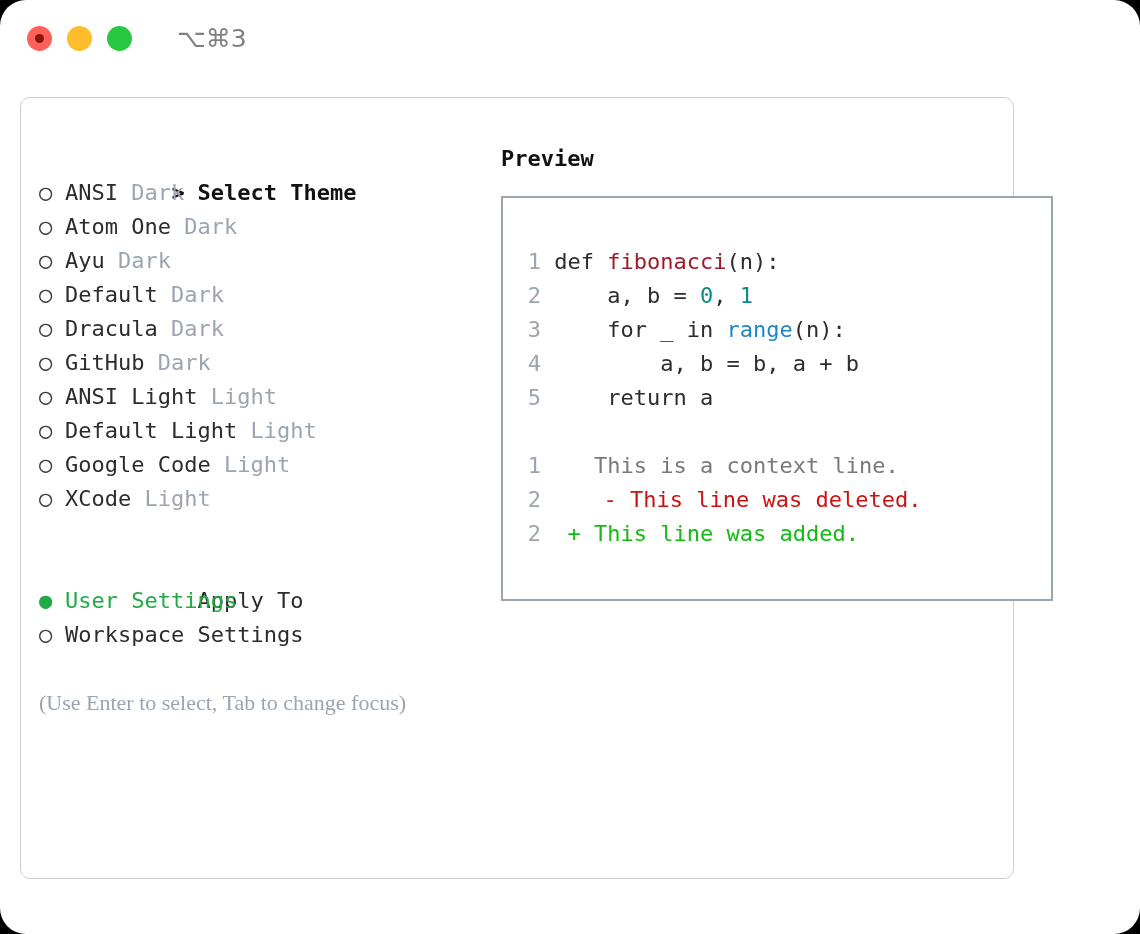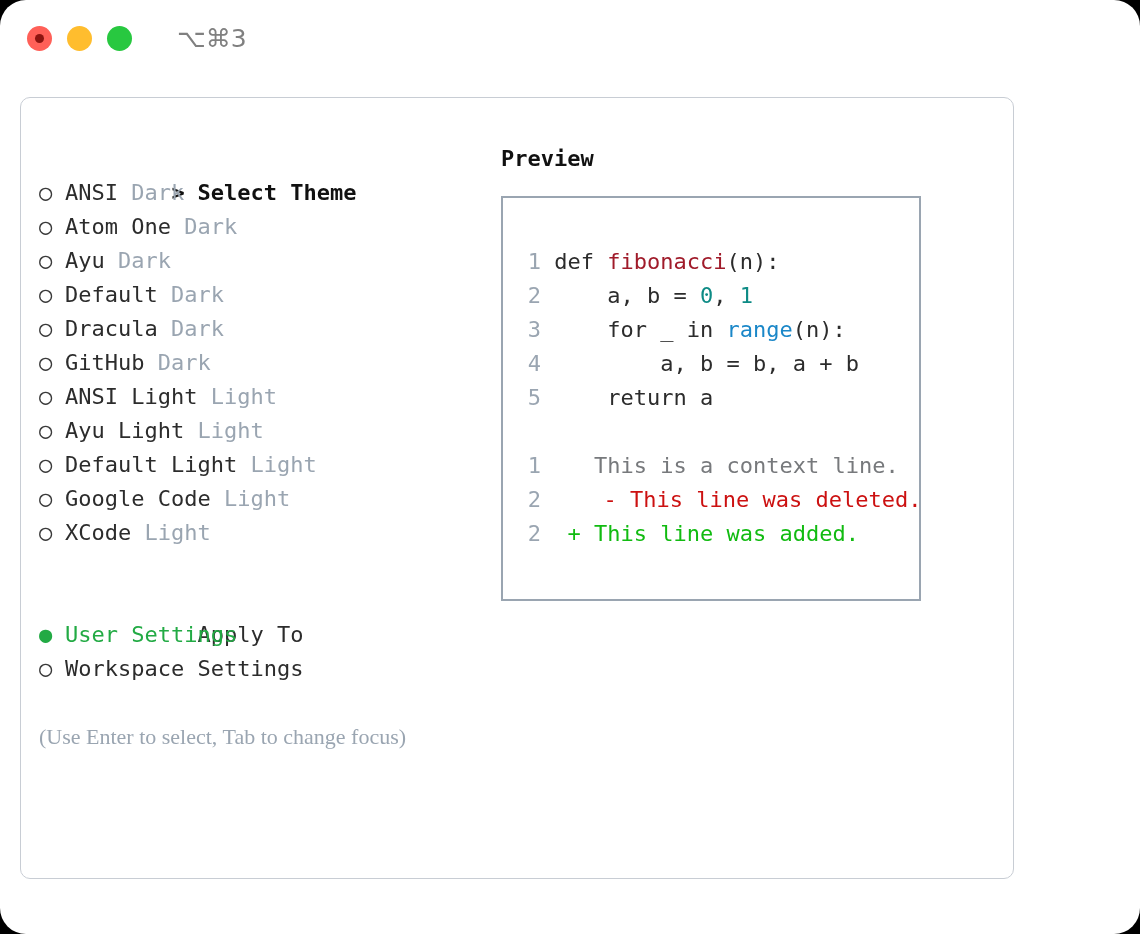--- a/index.html
+++ b/index.html
@@ -150,21 +150,21 @@
   }
   .preview-title {
     font-size: 22px;
     font-weight: bold;
     color: #111111;
     line-height: 34px;
     white-space: pre;
   }
   .preview-box {
     margin-top: 20px;
-    width: 420px;
+    width: 552px;
     height: 405px;
     border: 2px solid #9aa5b1;
     box-sizing: border-box;
     background: #ffffff;
     position: relative;
   }
   .code-area {
     position: absolute;
     left: 12px;
     top: 47px;
@@ -218,21 +218,20 @@
         </div>
 
         <div id="theme-items">
             <div class="row"><span class="marker dot-hollow">○ </span><span class="theme-name">ANSI</span><span class="variant"> Dark</span></div>
             <div class="row"><span class="marker dot-hollow">○ </span><span class="theme-name">Atom One</span><span class="variant"> Dark</span></div>
             <div class="row"><span class="marker dot-hollow">○ </span><span class="theme-name">Ayu</span><span class="variant"> Dark</span></div>
             <div class="row"><span class="marker dot-hollow">○ </span><span class="theme-name">Default</span><span class="variant"> Dark</span></div>
             <div class="row"><span class="marker dot-hollow">○ </span><span class="theme-name">Dracula</span><span class="variant"> Dark</span></div>
             <div class="row"><span class="marker dot-hollow">○ </span><span class="theme-name">GitHub</span><span class="variant"> Dark</span></div>
             <div class="row"><span class="marker dot-hollow">○ </span><span class="theme-name">ANSI Light</span><span class="variant"> Light</span></div>
-            <div class="row"><span class="marker dot-hollow">○ </span><span class="theme-name">Ayu Light</span><span class="variant"> Light</span></div>
             <div class="row"><span class="marker dot-hollow">○ </span><span class="theme-name">Default Light</span><span class="variant"> Light</span></div>
             <div class="row"><span class="marker dot-hollow">○ </span><span class="theme-name">Google Code</span><span class="variant"> Light</span></div>
             <div class="row"><span class="marker dot-hollow">○ </span><span class="theme-name">XCode</span><span class="variant"> Light</span></div>
           </div>
 
         <span class="spacer-row"></span>
 
         <div class="row">
           <span class="marker">  </span><span>Apply To</span>
         </div>

